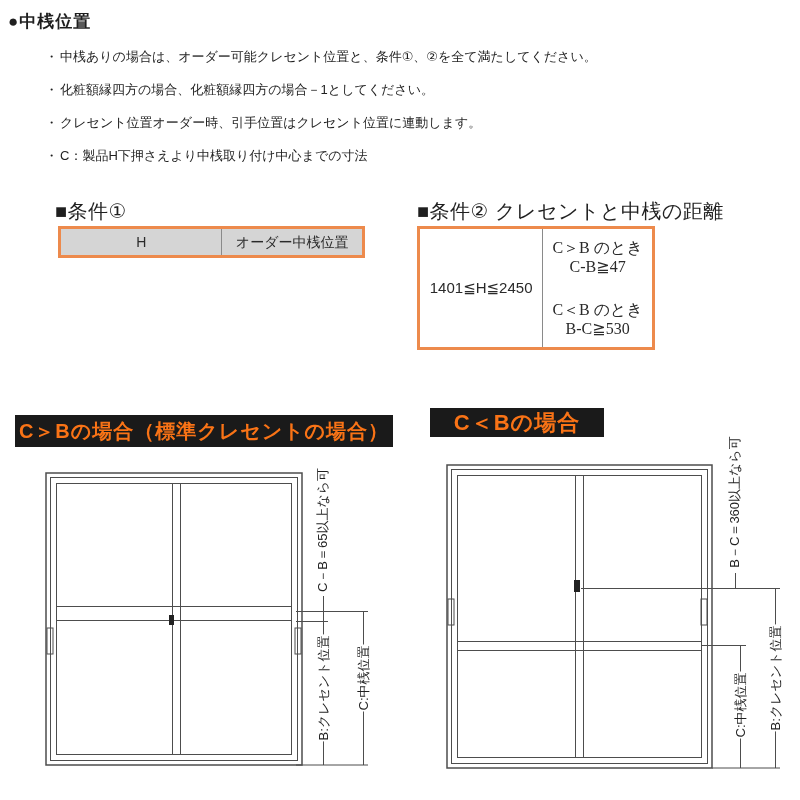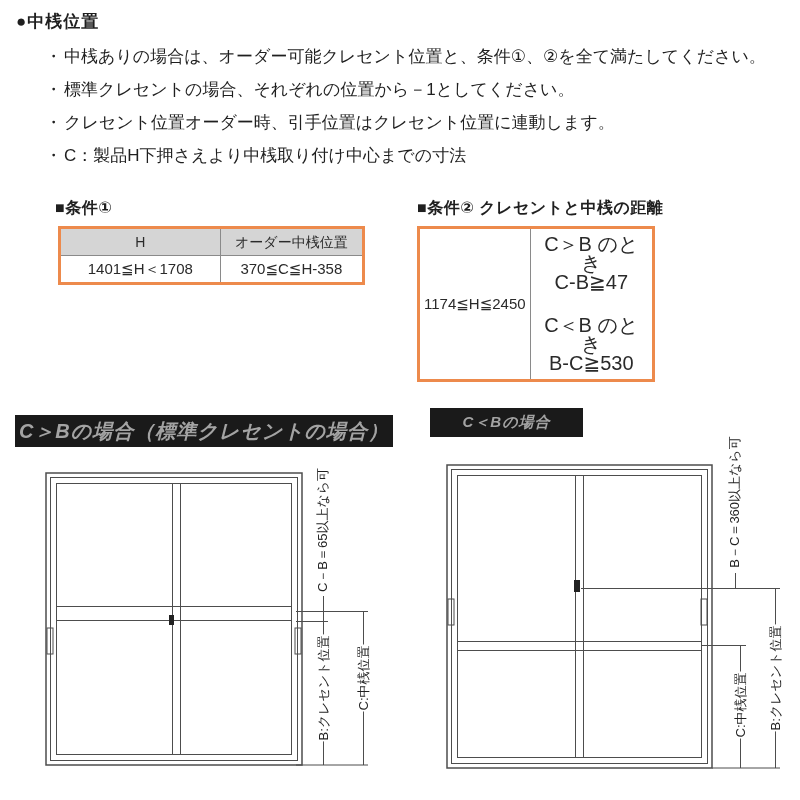--- a/index.html
+++ b/index.html
@@ -4,90 +4,86 @@
 <style>
   html,body{margin:0;padding:0;}
   body{
     width:800px;height:800px;position:relative;background:#ffffff;
     font-family:"Liberation Sans","DejaVu Sans",sans-serif;color:#1f1f1f;
     overflow:hidden;
   }
   .abs{position:absolute;}
 
   
-  .page-title{left:16px;top:10px;font-size:17px;font-weight:bold;letter-spacing:1px;}
+  .page-title{left:8px;top:10px;font-size:17px;font-weight:bold;letter-spacing:1px;}
 
   
   .intro{left:45px;top:40px;margin:0;padding:0;list-style:none;width:740px;}
-  .intro li{font-size:17px;line-height:33px;white-space:nowrap;}
+  .intro li{font-size:13px;line-height:33px;white-space:nowrap;}
   .intro li::before{content:"・";margin-right:2px;}
 
   
-  .cond-title{font-size:16px;font-weight:bold;letter-spacing:0.5px;}
+  .cond-title{font-size:20px;font-weight:normal;letter-spacing:0.5px;}
   table.cond{border-collapse:collapse;border:3px solid #ED8A4C;background:#fff;}
   table.cond td,table.cond th{
     border:1px solid #8a8a8a;font-weight:normal;text-align:center;
     font-size:15px;padding:0 4px;color:#2a2a2a;
   }
   table.cond th{background:#D5D5D5;font-size:14px;line-height:18px;}
   #table1 th{height:26px;}
   #table1 td{height:26px;}
   #table2 th{height:40px;}
   #table2 td{height:118px;}
-  .case-block{margin:6px 0;line-height:19px;font-size:20px;}
+  .case-block{margin:6px 0;line-height:19px;font-size:16px;font-family:Liberation Serif, serif;}
 
   
   .sec-header{
-    background:#1A1A1A;color:#a3a3a3;font-weight:bold;
+    background:#1A1A1A;color:#f97316;font-weight:bold;
     display:flex;align-items:center;justify-content:center;
-    letter-spacing:1px;white-space:nowrap;font-style:italic;
+    letter-spacing:1px;white-space:nowrap;
   }
   .sec-header.left{left:15px;top:415px;width:378px;height:32px;font-size:20px;}
-  .sec-header.right{left:430px;top:408px;width:153px;height:29px;font-size:15px;}
+  .sec-header.right{left:430px;top:408px;width:174px;height:29px;font-size:22px;}
 
   
   .diagram{overflow:visible;}
   .diagram svg{position:absolute;left:0;top:0;}
   .vlabel{
     position:absolute;white-space:nowrap;background:#ffffff;
     font-size:13px;color:#1f1f1f;padding:0 1px;line-height:15px;
     transform:translate(-50%,-50%) rotate(-90deg);
   }
 </style>
 </head>
 <body>
 
 <div class="abs page-title">●中桟位置</div>
 
 <ul class="abs intro">
   <li>中桟ありの場合は、オーダー可能クレセント位置と、条件①、②を全て満たしてください。</li>
-  <li>標準クレセントの場合、それぞれの位置から－1としてください。</li>
+  <li>化粧額縁四方の場合、化粧額縁四方の場合－1としてください。</li>
   <li>クレセント位置オーダー時、引手位置はクレセント位置に連動します。</li>
   <li>C：製品H下押さえより中桟取り付け中心までの寸法</li>
 </ul>
 
 <div class="abs cond-title" style="left:55px;top:198px;">■条件①</div>
 <table class="abs cond" id="table1" style="left:58px;top:226px;width:307px;">
   <tbody>
       <tr>
     <th style="width:165px;">H</th>
     <th style="width:142px;">オーダー中桟位置</th>
   </tr>
-  <tr>
-    <td>1401≦H＜1708</td>
-    <td>370≦C≦H-358</td>
-  </tr>
 </tbody>
   </table>
 
 <div class="abs cond-title" style="left:417px;top:198px;">■条件② クレセントと中桟の距離</div>
 <table class="abs cond" id="table2" style="left:417px;top:226px;width:238px;">
   <tbody>
   <tr>
-    <td>1174≦H≦2450</td>
+    <td>1401≦H≦2450</td>
     <td>
       <div class="case-block">
         <div>C＞B のとき</div>
         <div>C-B≧47</div>
       </div>
       <div class="case-block" style="margin-top:24px;">
         <div>C＜B のとき</div>
         <div>B-C≧530</div>
       </div>
     </td>

